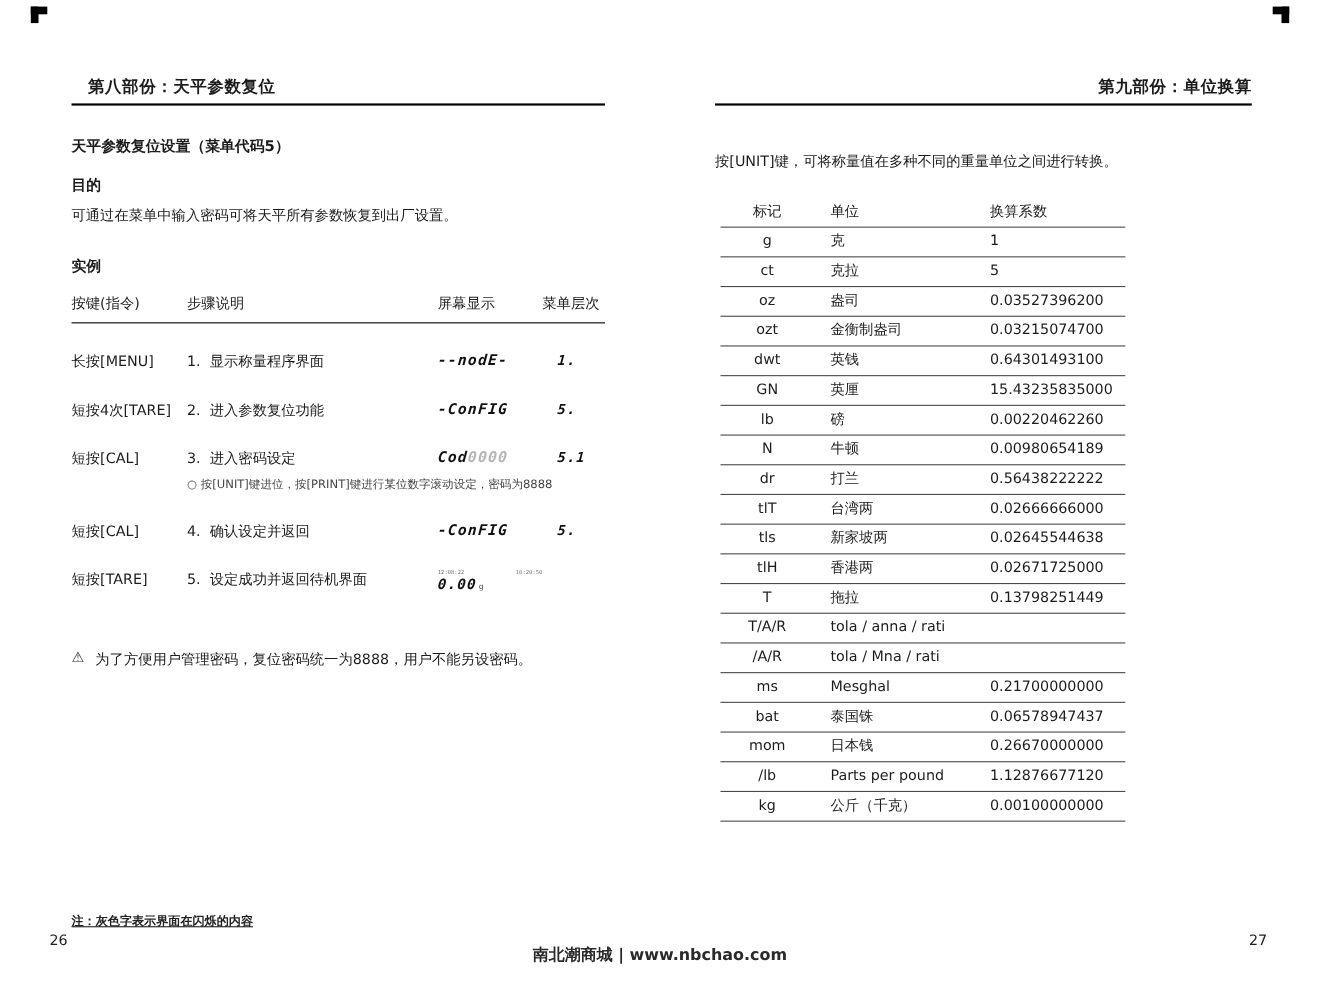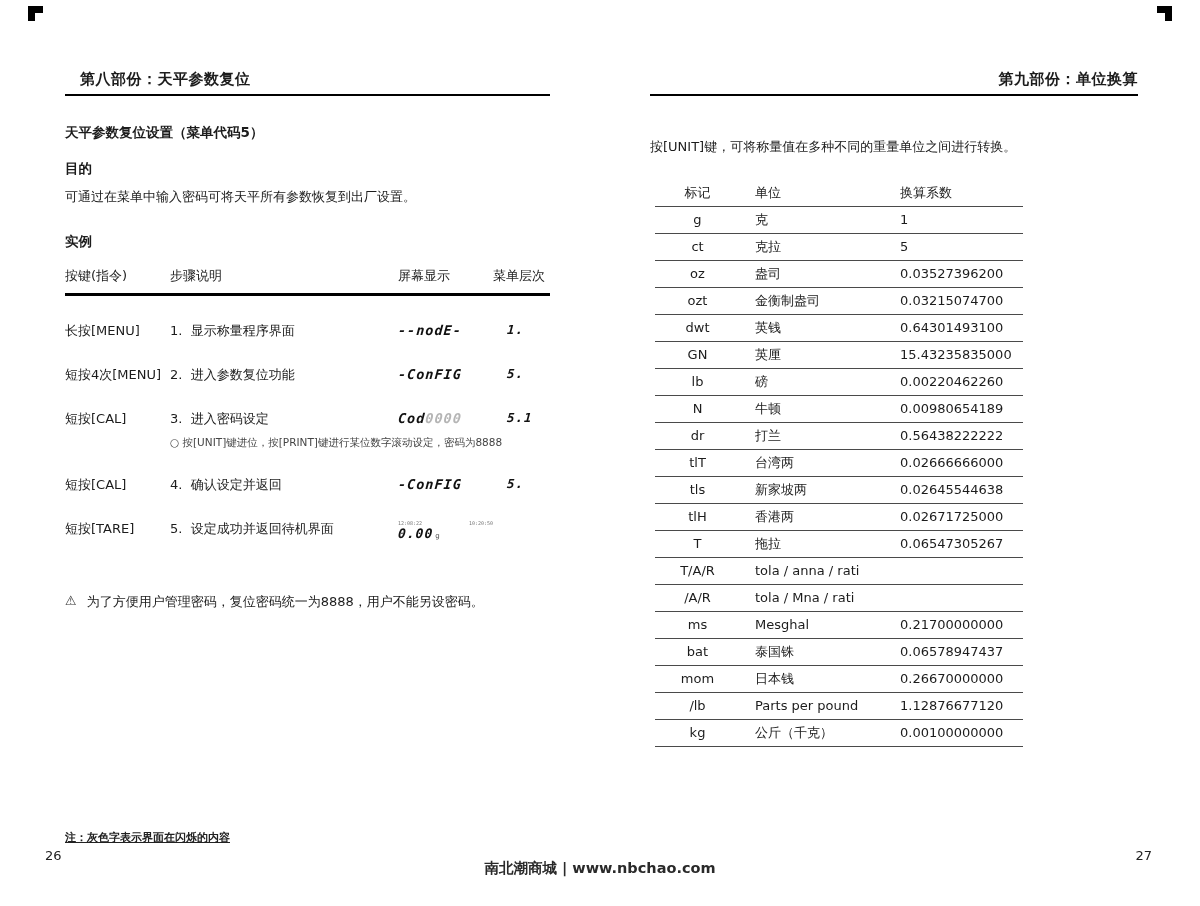--- a/index.html
+++ b/index.html
@@ -35,21 +35,21 @@
   .body-text { font-size:13px; margin-top:9px; line-height:1.5; }
   .example   { margin-top:26px; }
 
   
   .steps-head, .steps-row {
     display:grid;
     grid-template-columns:105px 228px 95px 57px;
     align-items:start;
     font-size:13px;
   }
-  .steps-head { margin-top:16px; padding-bottom:8px; border-bottom:3px solid #000000; }
+  .steps-head { margin-top:16px; padding-bottom:8px; border-bottom:1px solid #000000; }
   .steps-head span { font-weight:normal; color:#222; }
   .steps-row { margin-top:26px; }
   .cell-desc { white-space:pre-wrap; }
   .lcd {
     display:inline-block;
     font-family:"DejaVu Sans Mono","Liberation Mono",monospace;
     font-style:italic;
     font-weight:bold;
     font-size:13.5px;
     letter-spacing:1px;
@@ -122,21 +122,21 @@
     </div>
 
     <div class="steps-row">
       <span class="cell-key">长按[MENU]</span>
       <span class="cell-desc">1.  显示称量程序界面</span>
       <span class="cell-lcd"><span class="lcd">--nodE-</span></span>
       <span class="cell-level"><span class="lcd">1.</span></span>
     </div>
 
     <div class="steps-row">
-      <span class="cell-key">短按4次[MENU]</span>
+      <span class="cell-key">短按4次[TARE]</span>
       <span class="cell-desc">2.  进入参数复位功能</span>
       <span class="cell-lcd"><span class="lcd">-ConFIG</span></span>
       <span class="cell-level"><span class="lcd">5.</span></span>
     </div>
 
     <div class="steps-row">
       <span class="cell-key">短按[CAL]</span>
       <span class="cell-desc">3.  进入密码设定</span>
       <span class="cell-lcd">
         <span class="lcd"><span>Cod</span><span class="lcd-flash">0000</span></span>
@@ -246,21 +246,21 @@
             <td class="c2">0.02645544638</td>
           </tr>
           <tr>
             <td class="c0">tlH</td>
             <td class="c1">香港两</td>
             <td class="c2">0.02671725000</td>
           </tr>
           <tr>
             <td class="c0">T</td>
             <td class="c1">拖拉</td>
-            <td class="c2">0.06547305267</td>
+            <td class="c2">0.13798251449</td>
           </tr>
           <tr>
             <td class="c0">T/A/R</td>
             <td class="c1">tola / anna / rati</td>
             <td class="c2"></td>
           </tr>
           <tr>
             <td class="c0">/A/R</td>
             <td class="c1">tola / Mna / rati</td>
             <td class="c2"></td>

